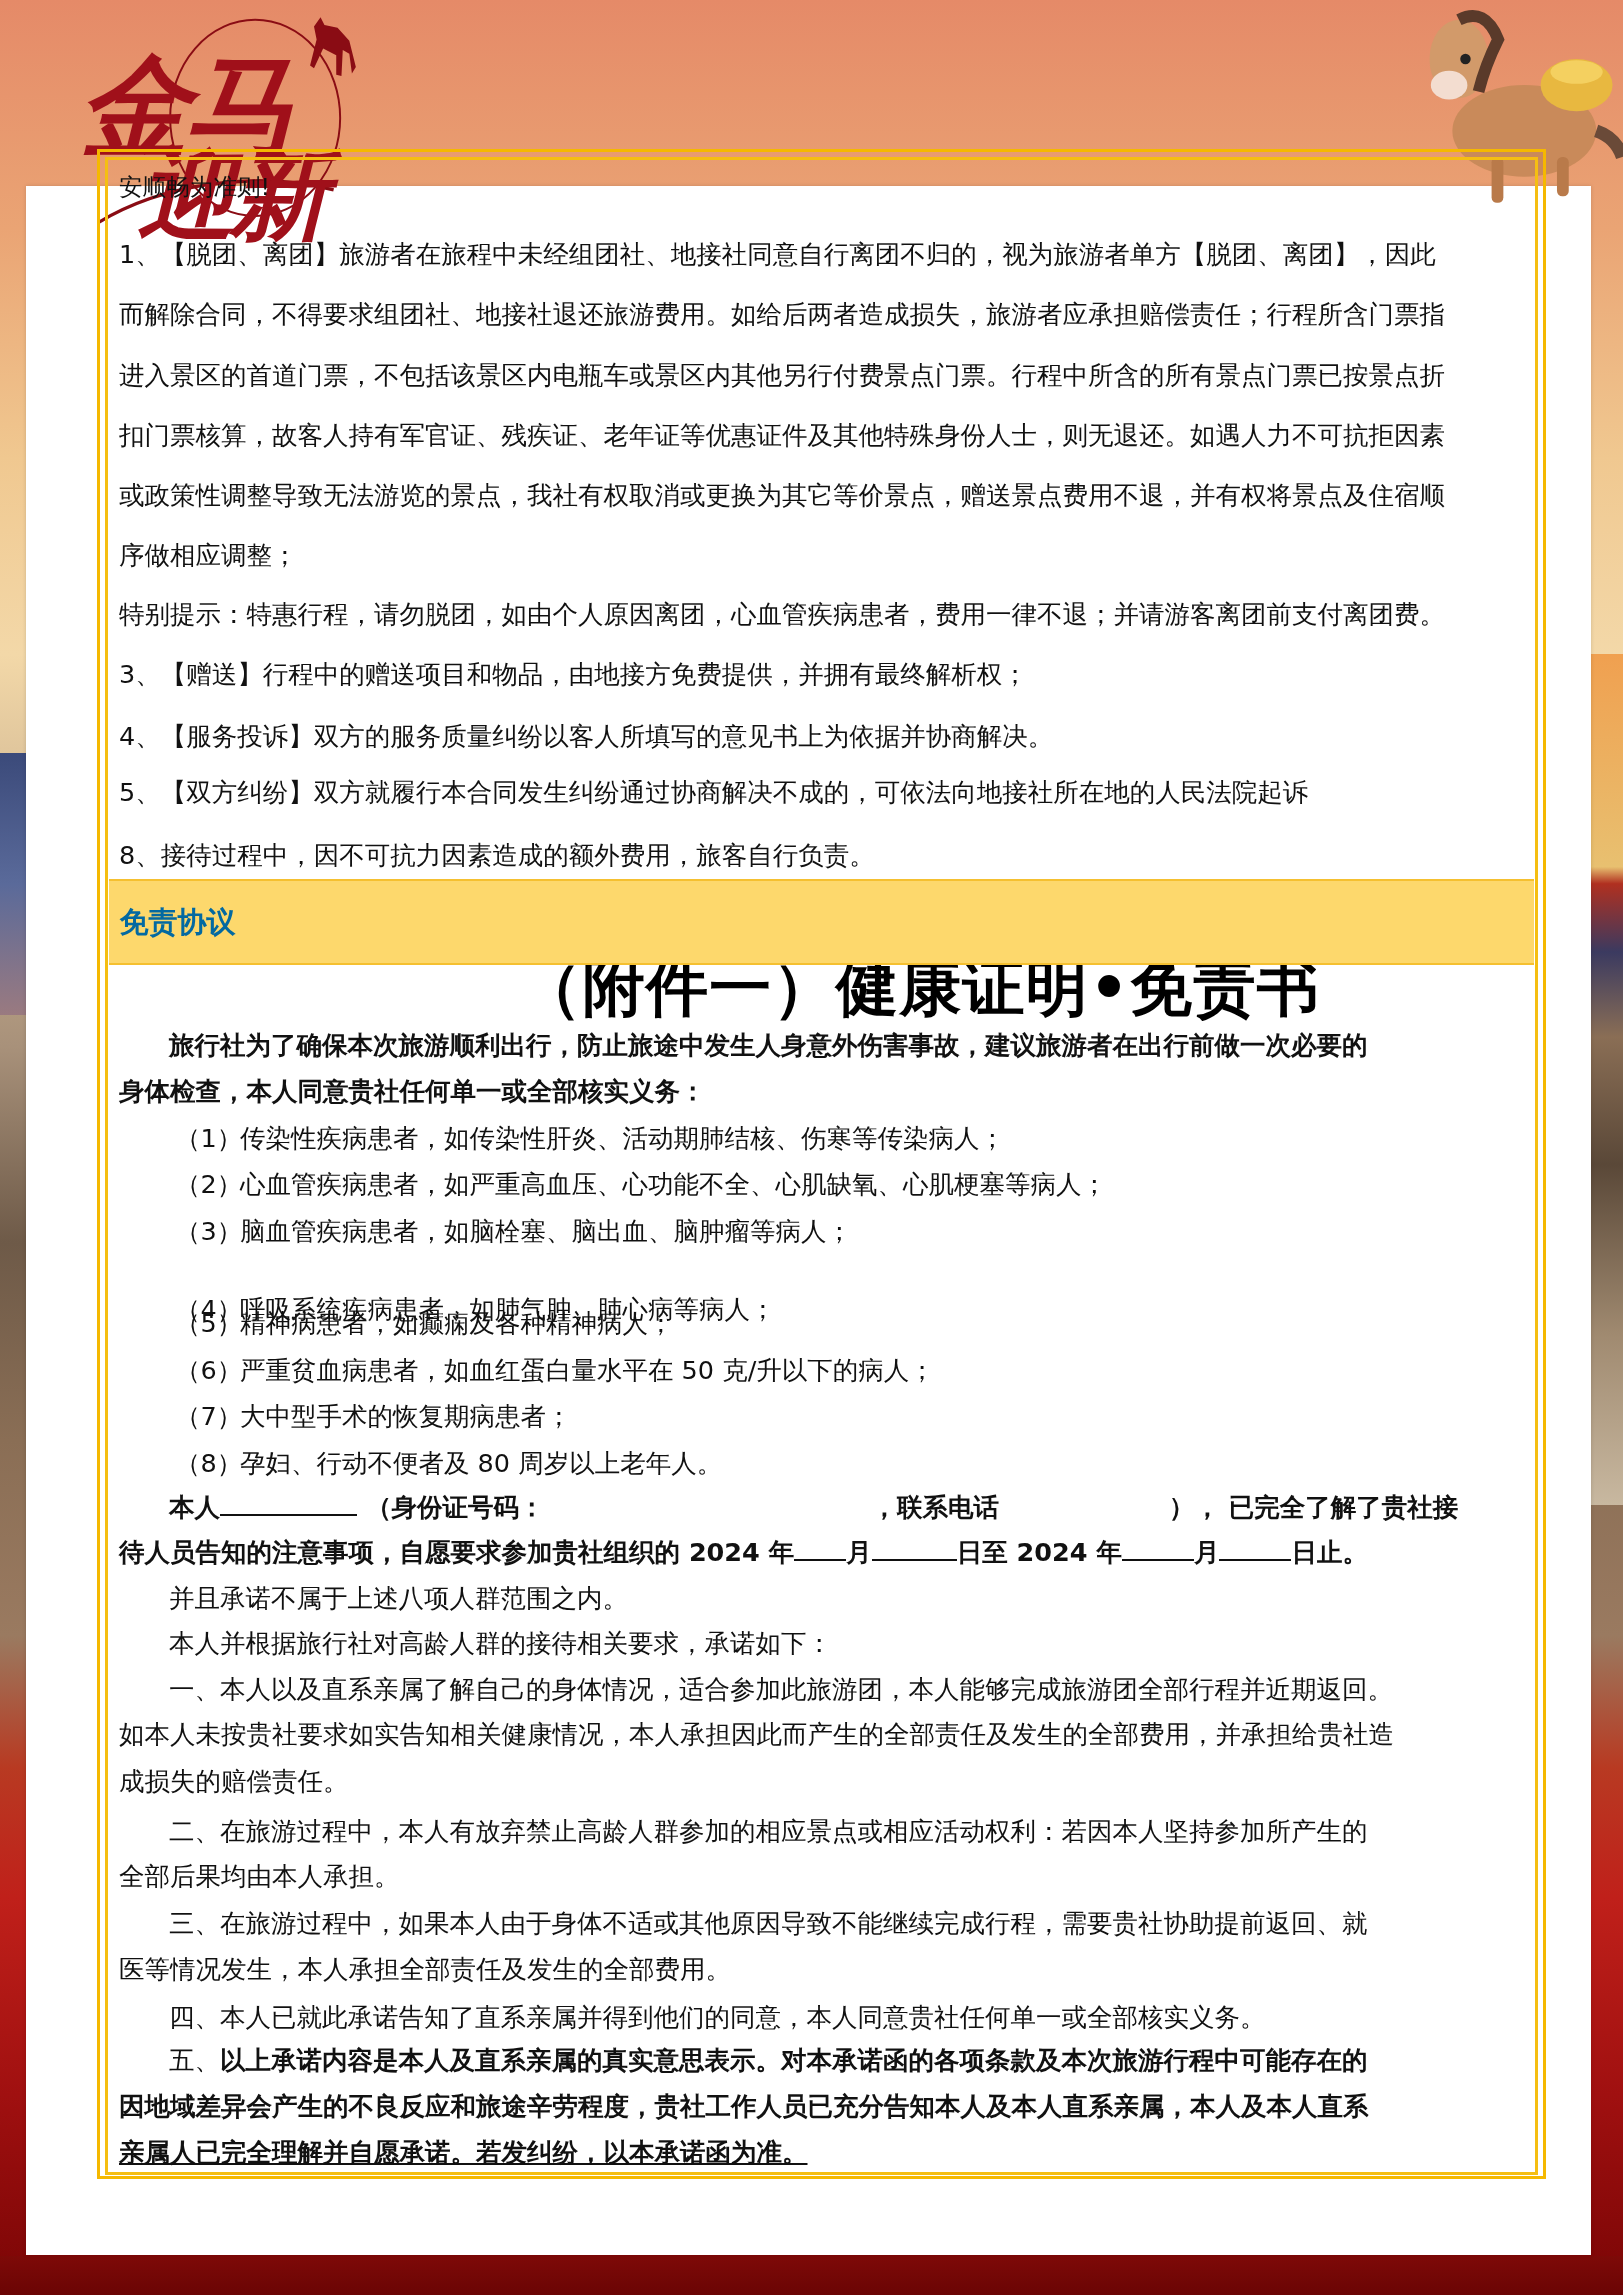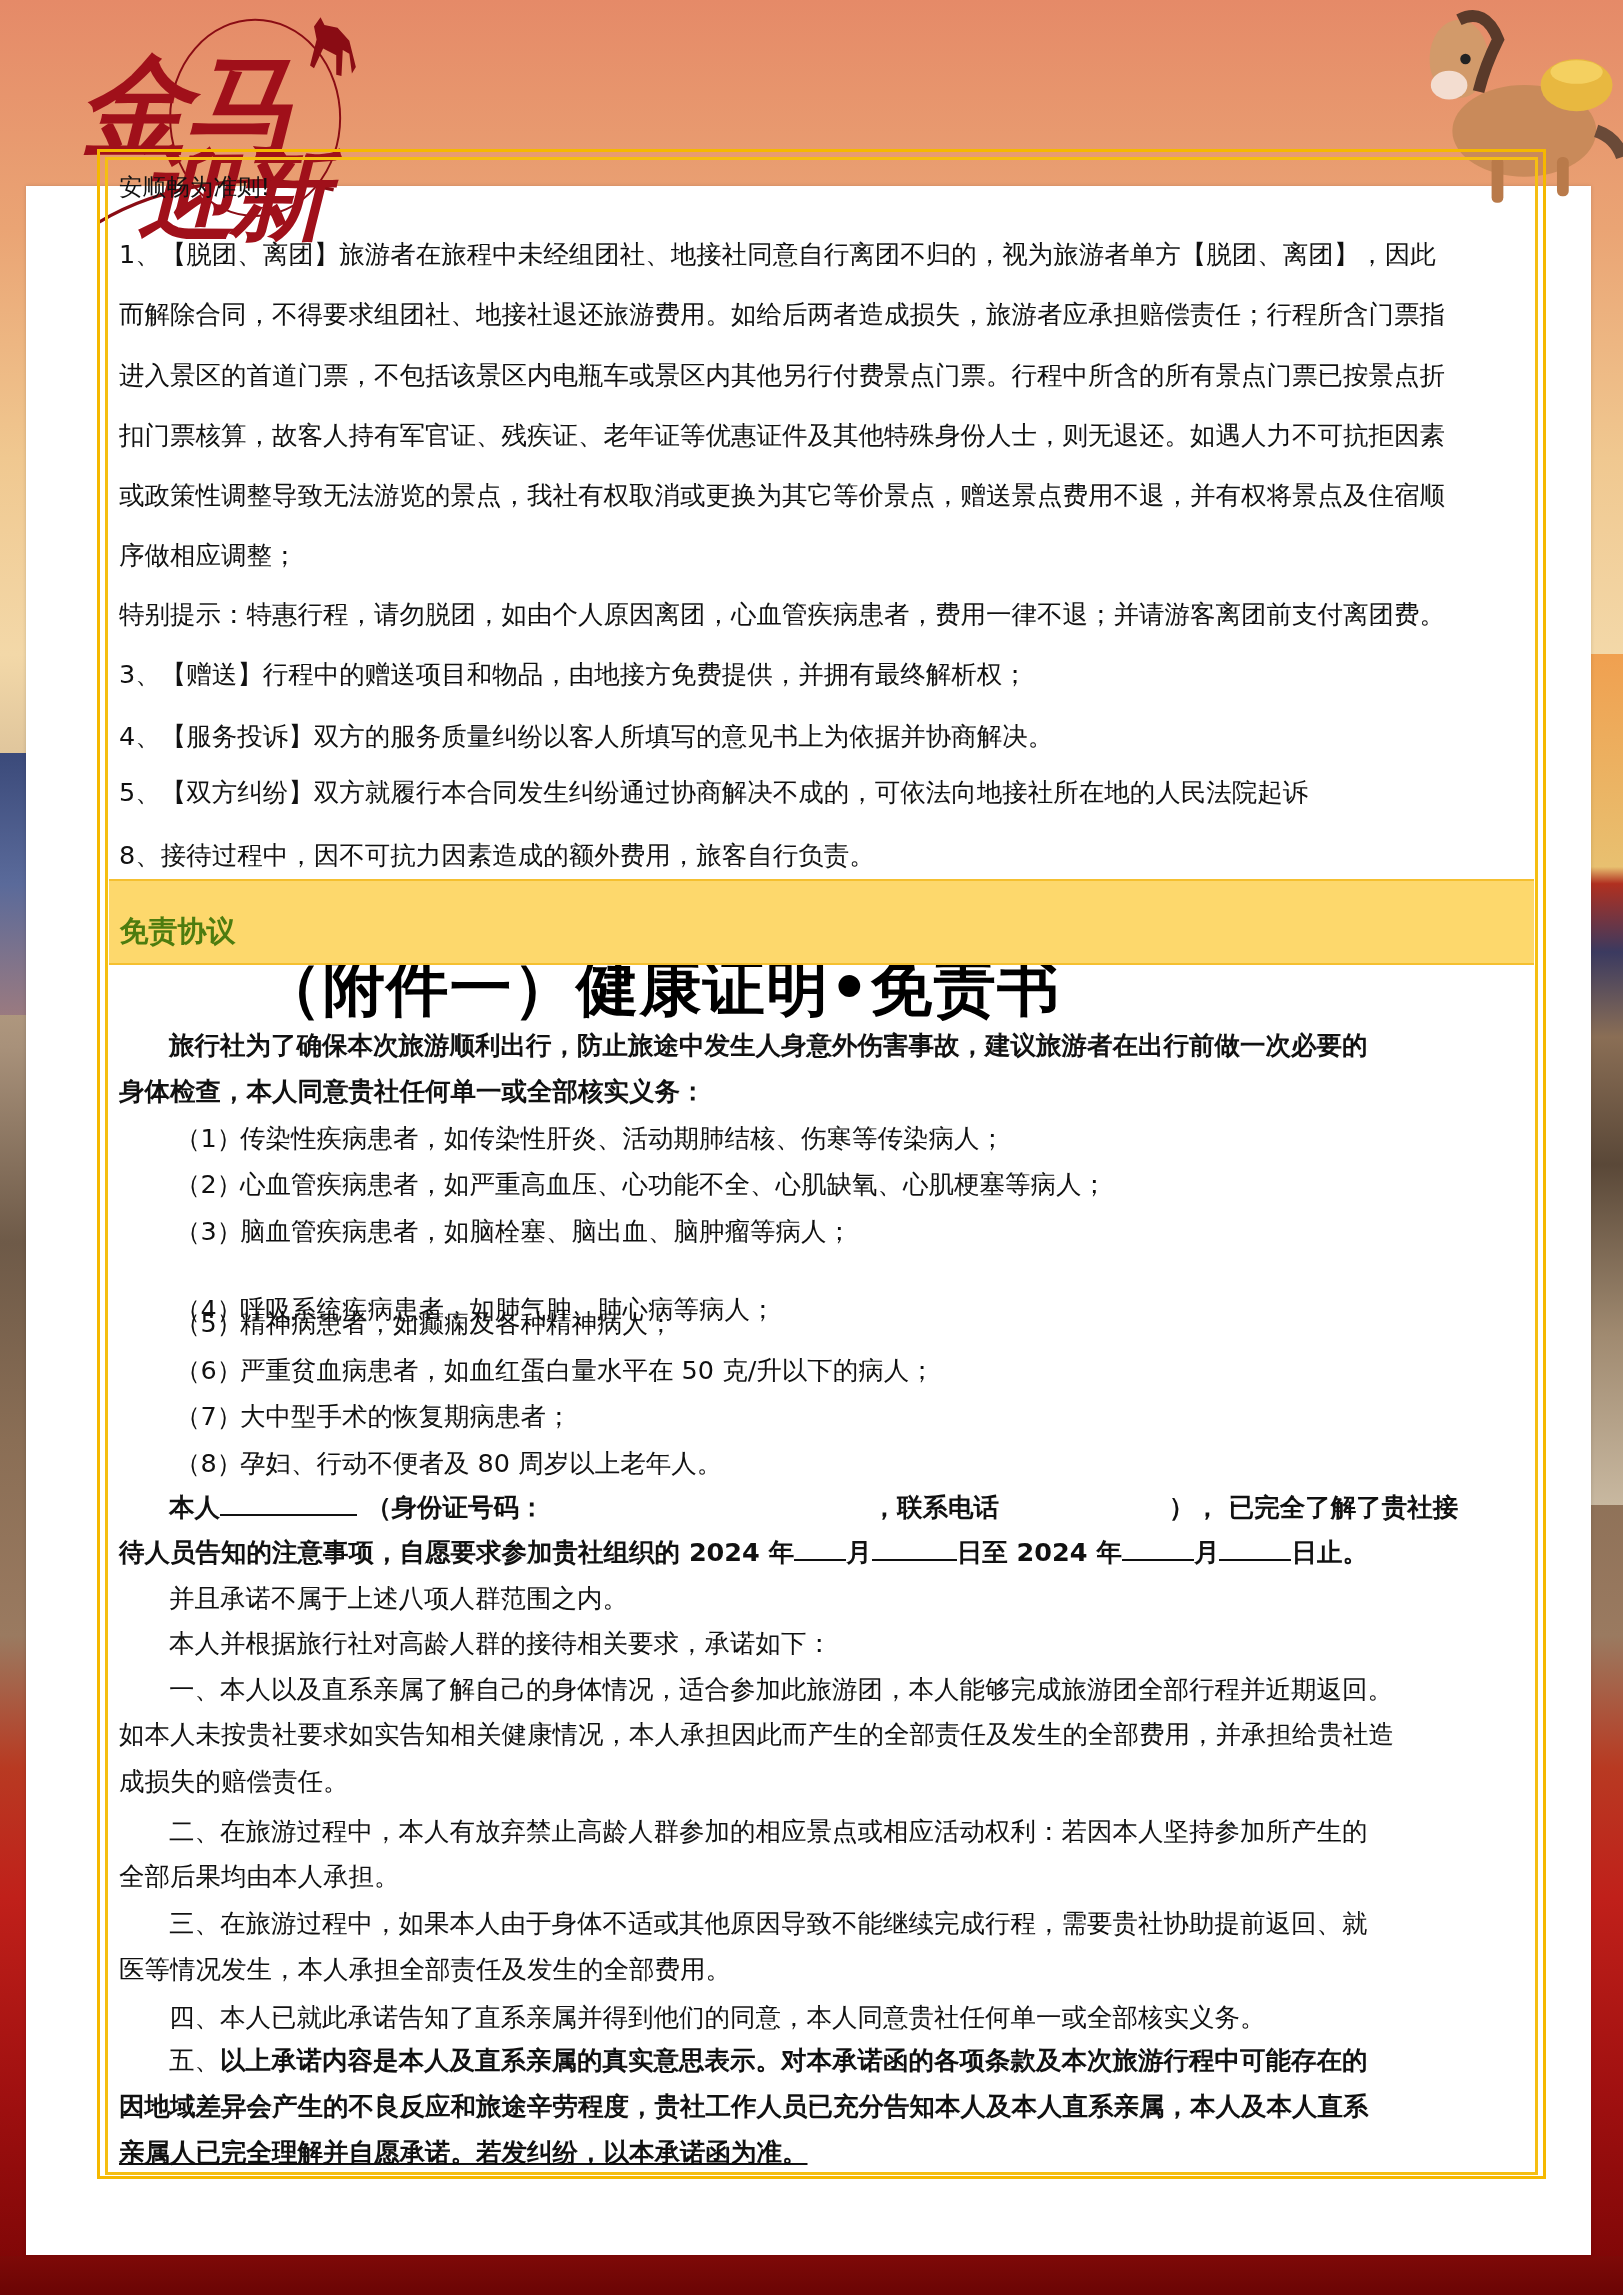--- a/index.html
+++ b/index.html
@@ -55,25 +55,25 @@
   .item { left:175px; }
   .num { display:inline-block; width:65px; }
 
   .section-bar {
     position:absolute; left:109px; top:879px; width:1425px; height:86px;
     background:#fdd86c;
     border-top:2px solid #f5c030; border-bottom:2px solid #f5c030;
     box-sizing:border-box;
   }
   .section-bar-label {
-    position:absolute; left:10.5px; top:31px; font-size:29px; font-weight:bold;
-    color:#4d7c0f;
+    position:absolute; left:10.5px; top:22px; font-size:29px; font-weight:bold;
+    color:#0369a1;
   }
   .doc-title {
-    position:absolute; left:0; width:1320px; text-align:center; top:957px;
+    position:absolute; left:0; width:1320px; text-align:right; top:957px;
     font-size:62px; font-weight:bold; color:#000; line-height:72px;
     letter-spacing:1.3px;
   }
   .title-clip {
     position:absolute; left:109px; top:965px; width:1425px; height:62px; overflow:hidden;
   }
   .title-clip .doc-title { left:-109px; top:-13px; }
   .blank { display:inline-block; border-bottom:2px solid #111; height:25px; vertical-align:baseline; }
 </style>
 </head>

